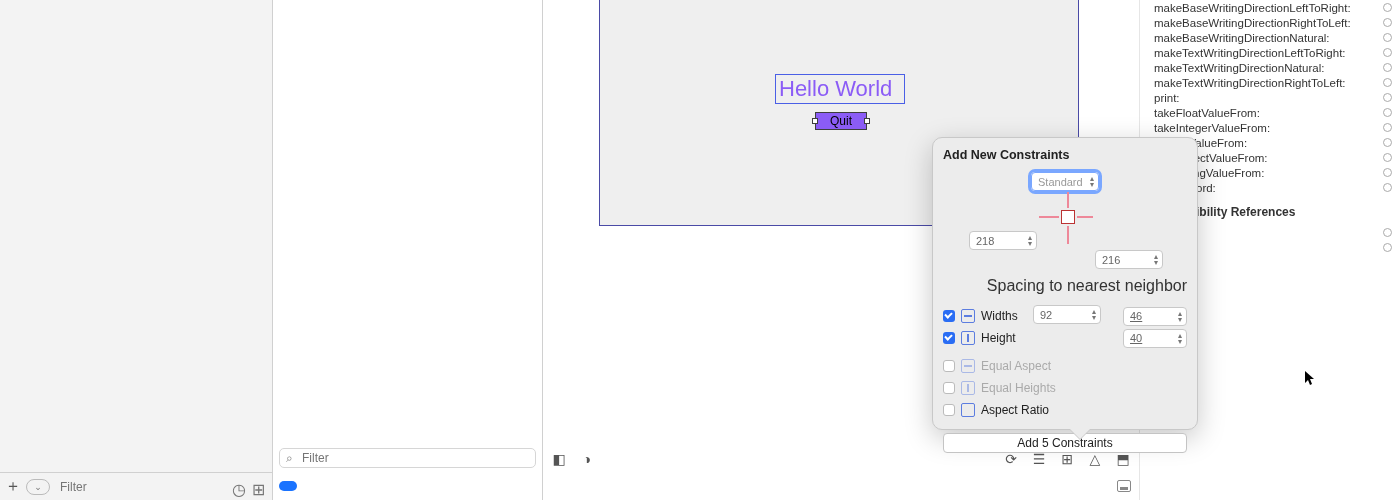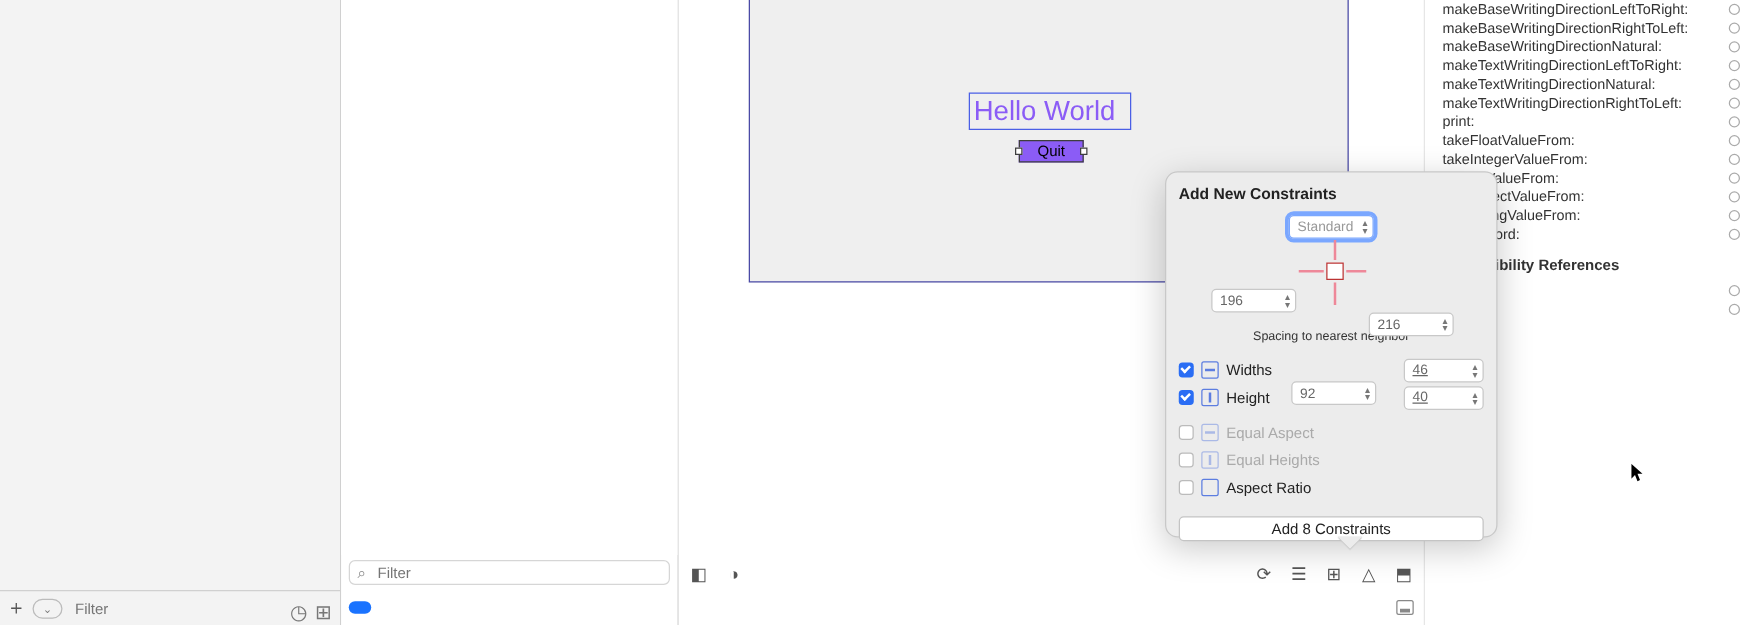--- a/index.html
+++ b/index.html
@@ -62,21 +62,21 @@
 .strut-h { position: absolute; top: 44px; background: #e89; height: 2px; }
 .strut-v.top { top: 20px; height: 16px; }
 .strut-v.bot { top: 54px; height: 18px; }
 .strut-h.left { left: 96px; width: 20px; }
 .strut-h.right { left: 134px; width: 16px; }
 
 .small-select { width: 68px; height: 19px; border: 1px solid #c8c8c8; background: #fff; border-radius: 4px; font-size: 11px; display: flex; align-items: center; padding: 0 16px 0 6px; position: relative; color: #666; }
 .small-select.highlight { outline: 3px solid #7aa7ff; border-color: #7aa7ff; color: #999; }
 .small-select .caret { position: absolute; right: 4px; top: 3px; font-size: 8px; color: #777; line-height: 6px; text-align: center; }
 
-.spacing-label { text-align: center; font-size: 10px; color: #333; margin-top: 2px; }
+.spacing-label { text-align: right; font-size: 16px; color: #333; margin-top: 15px; }
 
 .dims { margin-top: 10px; }
 .dim-row { display: flex; align-items: center; gap: 6px; height: 22px; }
 .dim-row .chk { width: 12px; height: 12px; border-radius: 3px; background: #2a6df4; position: relative; }
 .dim-row .chk::after { content: ""; position: absolute; left: 2px; top: 2px; width: 5px; height: 3px; border-left: 2px solid #fff; border-bottom: 2px solid #fff; transform: rotate(-45deg); }
 .dim-row .chk.empty { background: #fff; border: 1px solid #bbb; }
 .dim-row .chk.empty::after { display: none; }
 .dim-row .icon { width: 14px; height: 14px; border: 1px solid #5c7de0; border-radius: 2px; position: relative; }
 .dim-row .icon.w::before { content: ""; position: absolute; left: 2px; right: 2px; top: 5px; height: 2px; background: #5c7de0; }
 .dim-row .icon.h::before { content: ""; position: absolute; top: 2px; bottom: 2px; left: 5px; width: 2px; background: #5c7de0; }
@@ -218,21 +218,21 @@
 
 <div class="popover">
   <h4>Add New Constraints</h4>
 
   <div class="cross-area">
     <div class="small-select highlight sel-top">
         <span>Standard</span>
         <span class="caret">▴<br>▾</span>
       </div>
     <div class="small-select sel-left">
-        <span>196</span>
+        <span>218</span>
         <span class="caret">▴<br>▾</span>
       </div>
     <div class="small-select sel-right">
         <span>216</span>
         <span class="caret">▴<br>▾</span>
       </div>
     <div class="small-select sel-bottom">
         <span>92</span>
         <span class="caret">▴<br>▾</span>
       </div>
@@ -275,21 +275,21 @@
       <span class="lbl disabled">Equal Heights</span>
     </div>
     <div class="dim-row">
       <span class="chk empty"></span>
       <span class="icon" style="border-color:#5c7de0"></span>
       <span class="lbl">Aspect Ratio</span>
     </div>
   </div>
 
   <div class="add-btn">
-      <span>Add 8 Constraints</span>
+      <span>Add 5 Constraints</span>
     </div>
 </div>
 
 <div class="cursor">
   <svg viewBox="0 0 12 16">
       <path d="M0 0 L0 12 L3 9 L5 14 L7 13 L5 8 L9 8 Z" fill="#000"></path>
     </svg>
 </div>
 
 </body></html>

